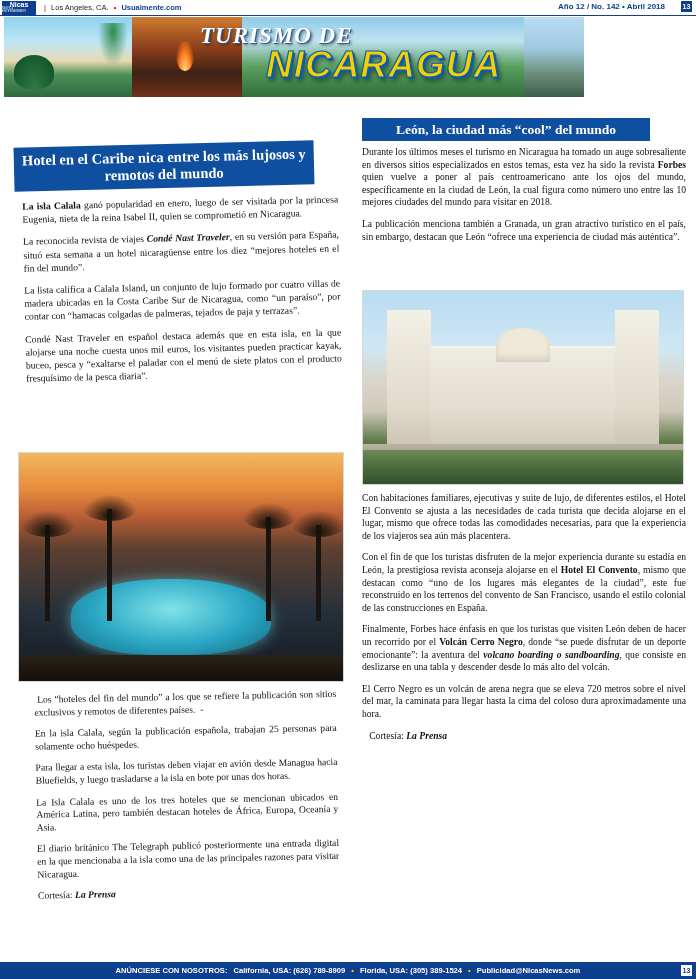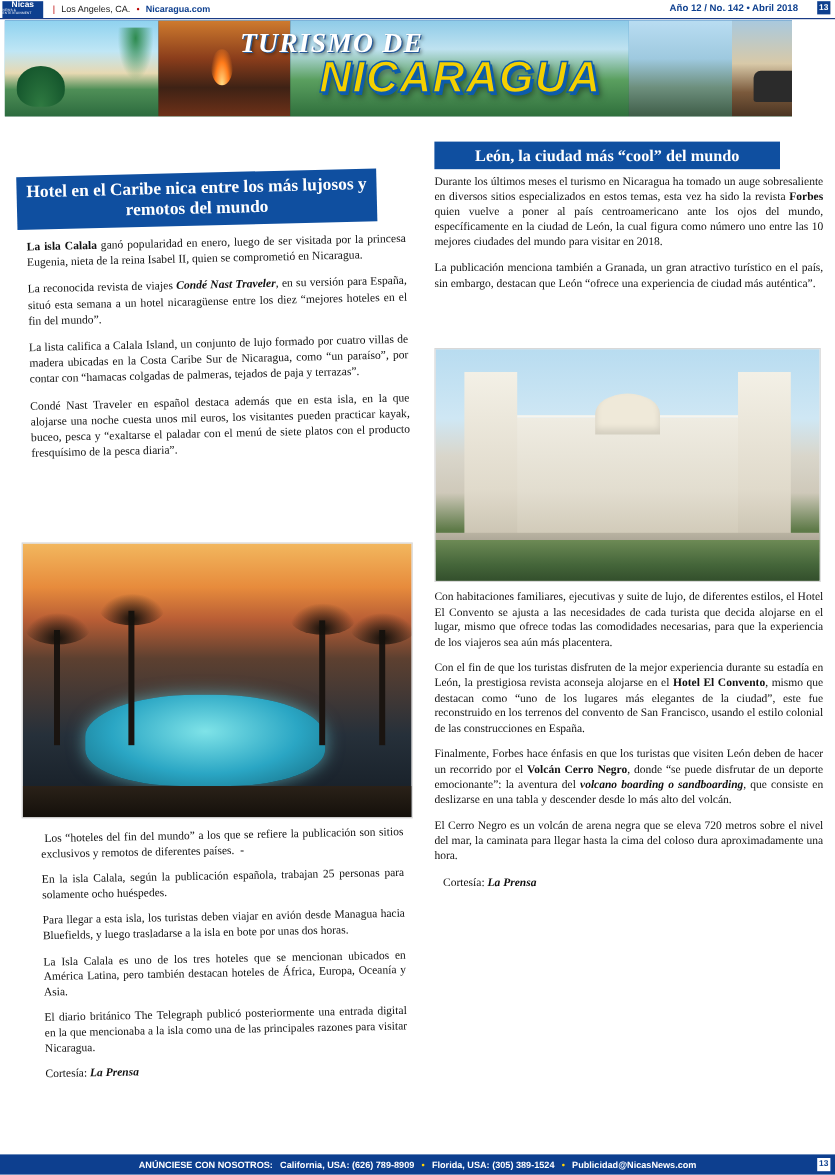--- a/index.html
+++ b/index.html
@@ -37,21 +37,21 @@
     font-family: "Liberation Sans", sans-serif; font-size: 8px;
     color: #0d3f8f; font-weight: bold; display: flex; align-items: center; gap: 16px;
   }
   .page-num {
     background: #0d3f8f; color: #fff; font-size: 7px;
     width: 11px; height: 11px; display: inline-flex; align-items: center; justify-content: center;
   }
 
   
   .banner {
-    position: absolute; top: 17px; left: 4px; width: 656px; height: 80px;
+    position: absolute; top: 17px; left: 4px; width: 580px; height: 80px;
     overflow: hidden;
     background: linear-gradient(180deg, #1a6fb5 0%, #2f95c9 38%, #2a7b4f 62%, #1d5e3b 100%);
   }
   .banner .photo {
     position: absolute; top: 0; bottom: 0;
     background-size: cover;
   }
   .ph1 { left: 0; width: 128px;
     background: linear-gradient(180deg,#8fd2ef 0%,#bfe6f5 32%,#e7d9b2 55%,#4f8f57 72%,#2c6b3e 100%); }
   .ph1::after {
@@ -226,21 +226,21 @@
 
 <div class="topbar">
   <div class="logo-box">
     <span>Nicas</span>
     <span class="sub">NEWS &amp; ENTERTAINMENT</span>
   </div>
   <div class="topbar-left">
     <span class="sep">|</span>
     <span>Los Angeles, CA.</span>
     <span class="sep">•</span>
-    <span class="site">Nicaragua.com</span>
+    <span class="site">Usualmente.com</span>
   </div>
   <div class="topbar-right">
     <span>Año 12 / No. 142  •  Abril 2018</span>
     <span class="page-num">13</span>
   </div>
 </div>
 
 <div class="banner">
   <div class="photo ph1"></div>
   <div class="photo ph2"></div>

